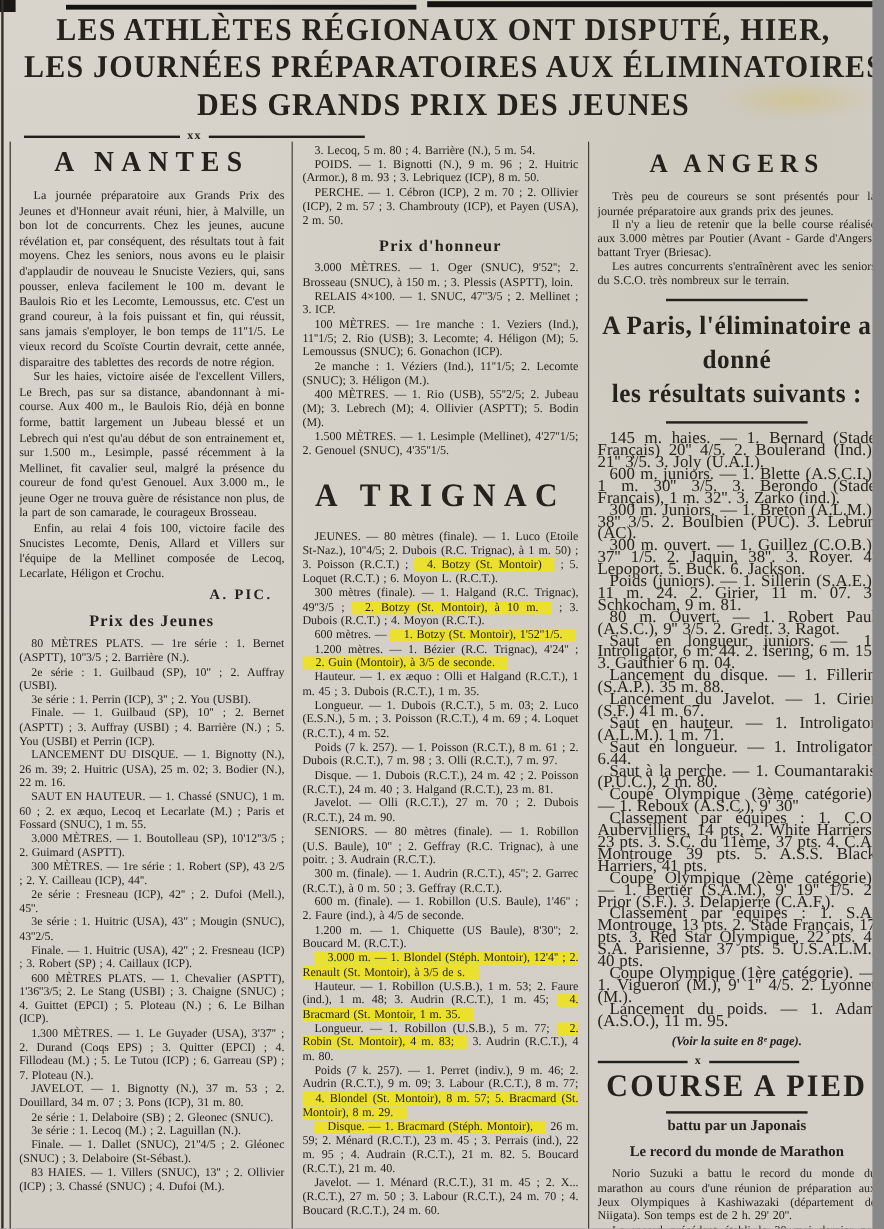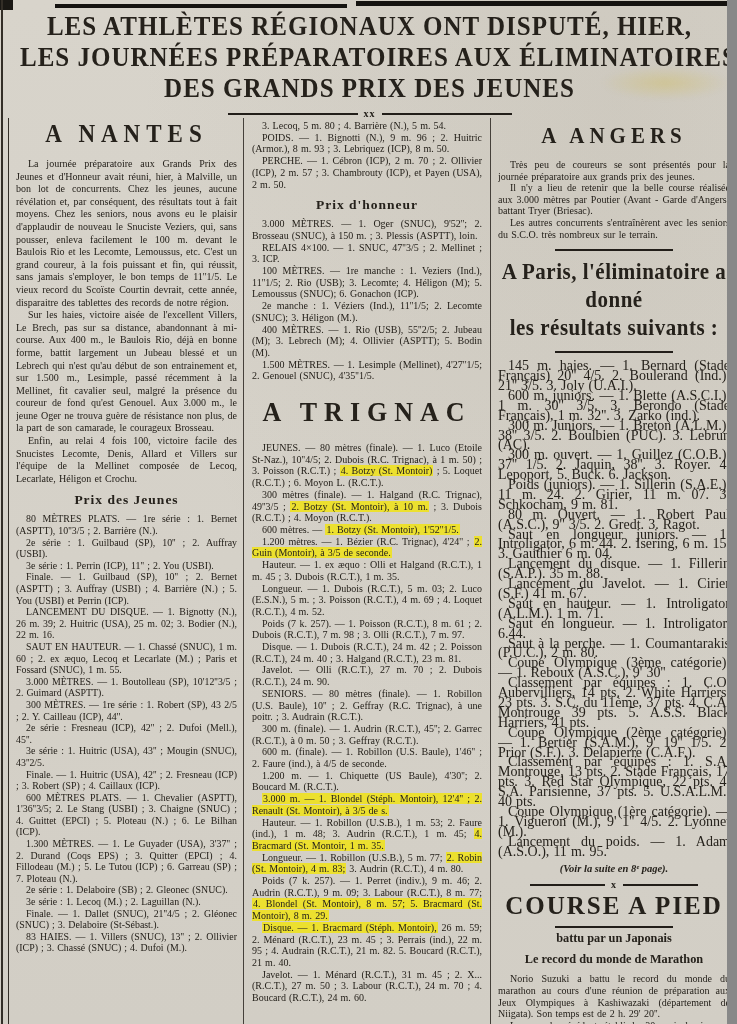--- a/index.html
+++ b/index.html
@@ -26,21 +26,21 @@
     background:radial-gradient(ellipse,rgba(208,186,74,0.35),rgba(208,186,74,0) 70%);
     filter:blur(2px);}
   .hl-sliver{position:absolute;background:var(--hl);opacity:.85;}
 
   
   .masthead{position:absolute;left:20px;right:8px;top:10px;text-align:center;}
   .masthead .hline{
     font-weight:bold;font-size:25px;line-height:31px;letter-spacing:1px;
     transform:scaleY(1.06);white-space:nowrap;
   }
-  .xx-divider{display:flex;align-items:center;justify-content:center;margin-top:5px;}
+  .xx-divider{display:flex;align-items:center;justify-content:flex-start;margin-top:5px;}
   .xx-divider .bar{height:2px;background:#221e19;width:130px;}
   .xx-divider .lbl{font-size:10px;letter-spacing:1px;padding:0 6px;font-weight:bold;}
 
   
   .col{position:absolute;top:120px;bottom:0;overflow:hidden;text-align:justify;}
   .col-left{left:16px;width:221px;}
   .col-mid{left:252px;width:230px;}
   .col-right{left:498px;width:232px;}
 
   .sec-title{text-align:center;font-weight:bold;letter-spacing:6px;
@@ -59,21 +59,21 @@
   .byline{text-align:right;font-weight:bold;letter-spacing:2px;font-size:12px;margin:3px 10px 2px 0;}
 
   .short-rule{width:118px;height:2px;background:#221e19;margin:9px auto 8px;}
   .paris-head{font-weight:bold;font-size:21px;line-height:27px;text-align:center;
     letter-spacing:.5px;transform:scaleY(1.05);margin-top:2px;}
   .course-head{font-weight:bold;font-size:25px;letter-spacing:2px;text-align:center;
     transform:scaleY(1.05);margin-top:2px;}
   .marathon-sub{font-weight:bold;font-size:12.3px;line-height:15px;text-align:center;margin:2px 0 6px;}
   .voir-note{font-style:italic;font-weight:bold;font-size:10.5px;text-align:center;margin:7px 0 2px;}
 
-  mark{background:var(--hl);color:inherit;padding:0 1px;}
+  mark{background:var(--hl);color:inherit;padding:0 11px;}
 </style>
 </head>
 <body>
 
 <div class="page">
 
   <div class="corner-blot"></div>
   <div class="topbar" style="left:55px;top:4px;width:292px;height:4px;"></div>
   <div class="topbar" style="left:356px;top:1px;width:381px;height:5px;"></div>
   <div class="edge-rule" style="left:1px;top:0;width:2px;height:1024px;"></div>
@@ -95,35 +95,37 @@
     </div>
   </div>
 
   <div class="col col-left">
     <div class="sec-title">A NANTES</div>
     <div>
         <p class="body-para">La journée préparatoire aux Grands Prix des Jeunes et d'Honneur avait réuni, hier, à Malville, un bon lot de concurrents. Chez les jeunes, aucune révélation et, par conséquent, des résultats tout à fait moyens. Chez les seniors, nous avons eu le plaisir d'applaudir de nouveau le Snuciste Veziers, qui, sans pousser, enleva facilement le 100 m. devant le Baulois Rio et les Lecomte, Lemoussus, etc. C'est un grand coureur, à la fois puissant et fin, qui réussit, sans jamais s'employer, le bon temps de 11''1/5. Le vieux record du Scoïste Courtin devrait, cette année, disparaitre des tablettes des records de notre région.</p>
         <p class="body-para">Sur les haies, victoire aisée de l'excellent Villers, Le Brech, pas sur sa distance, abandonnant à mi-course. Aux 400 m., le Baulois Rio, déjà en bonne forme, battit largement un Jubeau blessé et un Lebrech qui n'est qu'au début de son entrainement et, sur 1.500 m., Lesimple, passé récemment à la Mellinet, fit cavalier seul, malgré la présence du coureur de fond qu'est Genouel. Aux 3.000 m., le jeune Oger ne trouva guère de résistance non plus, de la part de son camarade, le courageux Brosseau.</p>
         <p class="body-para">Enfin, au relai 4 fois 100, victoire facile des Snucistes Lecomte, Denis, Allard et Villers sur l'équipe de la Mellinet composée de Lecoq, Lecarlate, Héligon et Crochu.</p>
       </div>
+    <div class="byline">A. PIC.</div>
     <div class="sub-title">Prix des Jeunes</div>
     <div>
         <p class="res">80 MÈTRES PLATS. — 1re série : 1. Bernet (ASPTT), 10''3/5 ; 2. Barrière (N.).</p>
         <p class="res">2e série : 1. Guilbaud (SP), 10'' ; 2. Auffray (USBI).</p>
-        <p class="res">3e série : 1. Perrin (ICP), 11'' ; 2. You (USBI).</p>
+        <p class="res">3e série : 1. Perrin (ICP), 3'' ; 2. You (USBI).</p>
         <p class="res">Finale. — 1. Guilbaud (SP), 10'' ; 2. Bernet (ASPTT) ; 3. Auffray (USBI) ; 4. Barrière (N.) ; 5. You (USBI) et Perrin (ICP).</p>
         <p class="res">LANCEMENT DU DISQUE. — 1. Bignotty (N.), 26 m. 39; 2. Huitric (USA), 25 m. 02; 3. Bodier (N.), 22 m. 16.</p>
         <p class="res">SAUT EN HAUTEUR. — 1. Chassé (SNUC), 1 m. 60 ; 2. ex æquo, Lecoq et Lecarlate (M.) ; Paris et Fossard (SNUC), 1 m. 55.</p>
         <p class="res">3.000 MÈTRES. — 1. Boutolleau (SP), 10'12''3/5 ; 2. Guimard (ASPTT).</p>
         <p class="res">300 MÈTRES. — 1re série : 1. Robert (SP), 43 2/5 ; 2. Y. Cailleau (ICP), 44''.</p>
         <p class="res">2e série : Fresneau (ICP), 42'' ; 2. Dufoi (Mell.), 45''.</p>
         <p class="res">3e série : 1. Huitric (USA), 43'' ; Mougin (SNUC), 43''2/5.</p>
         <p class="res">Finale. — 1. Huitric (USA), 42'' ; 2. Fresneau (ICP) ; 3. Robert (SP) ; 4. Caillaux (ICP).</p>
         <p class="res">600 MÈTRES PLATS. — 1. Chevalier (ASPTT), 1'36''3/5; 2. Le Stang (USBI) ; 3. Chaigne (SNUC) ; 4. Guittet (EPCI) ; 5. Ploteau (N.) ; 6. Le Bilhan (ICP).</p>
         <p class="res">1.300 MÈTRES. — 1. Le Guyader (USA), 3'37'' ; 2. Durand (Coqs EPS) ; 3. Quitter (EPCI) ; 4. Fillodeau (M.) ; 5. Le Tutou (ICP) ; 6. Garreau (SP) ; 7. Ploteau (N.).</p>
+        <p class="res">JAVELOT. — 1. Bignotty (N.), 37 m. 53 ; 2. Douillard, 34 m. 07 ; 3. Pons (ICP), 31 m. 80.</p>
         <p class="res">2e série : 1. Delaboire (SB) ; 2. Gleonec (SNUC).</p>
         <p class="res">3e série : 1. Lecoq (M.) ; 2. Laguillan (N.).</p>
         <p class="res">Finale. — 1. Dallet (SNUC), 21''4/5 ; 2. Gléonec (SNUC) ; 3. Delaboire (St-Sébast.).</p>
         <p class="res">83 HAIES. — 1. Villers (SNUC), 13'' ; 2. Ollivier (ICP) ; 3. Chassé (SNUC) ; 4. Dufoi (M.).</p>
       </div>
   </div>
 
   <div class="col col-mid">
     <div>
         <p class="res">3. Lecoq, 5 m. 80 ; 4. Barrière (N.), 5 m. 54.</p>
@@ -146,21 +148,21 @@
         <p class="res">600 mètres. — <mark>1. Botzy (St. Montoir), 1'52''1/5.</mark></p>
         <p class="res">1.200 mètres. — 1. Bézier (R.C. Trignac), 4'24'' ; <mark>2. Guin (Montoir), à 3/5 de seconde.</mark></p>
         <p class="res">Hauteur. — 1. ex æquo : Olli et Halgand (R.C.T.), 1 m. 45 ; 3. Dubois (R.C.T.), 1 m. 35.</p>
         <p class="res">Longueur. — 1. Dubois (R.C.T.), 5 m. 03; 2. Luco (E.S.N.), 5 m. ; 3. Poisson (R.C.T.), 4 m. 69 ; 4. Loquet (R.C.T.), 4 m. 52.</p>
         <p class="res">Poids (7 k. 257). — 1. Poisson (R.C.T.), 8 m. 61 ; 2. Dubois (R.C.T.), 7 m. 98 ; 3. Olli (R.C.T.), 7 m. 97.</p>
         <p class="res">Disque. — 1. Dubois (R.C.T.), 24 m. 42 ; 2. Poisson (R.C.T.), 24 m. 40 ; 3. Halgand (R.C.T.), 23 m. 81.</p>
         <p class="res">Javelot. — Olli (R.C.T.), 27 m. 70 ; 2. Dubois (R.C.T.), 24 m. 90.</p>
         <p class="res">SENIORS. — 80 mètres (finale). — 1. Robillon (U.S. Baule), 10'' ; 2. Geffray (R.C. Trignac), à une poitr. ; 3. Audrain (R.C.T.).</p>
         <p class="res">300 m. (finale). — 1. Audrin (R.C.T.), 45''; 2. Garrec (R.C.T.), à 0 m. 50 ; 3. Geffray (R.C.T.).</p>
         <p class="res">600 m. (finale). — 1. Robillon (U.S. Baule), 1'46'' ; 2. Faure (ind.), à 4/5 de seconde.</p>
-        <p class="res">1.200 m. — 1. Chiquette (US Baule), 4'30''; 2. Boucard M. (R.C.T.).</p>
+        <p class="res">1.200 m. — 1. Chiquette (US Baule), 8'30''; 2. Boucard M. (R.C.T.).</p>
         <p class="res"><mark>3.000 m. — 1. Blondel (Stéph. Montoir), 12'4'' ; 2. Renault (St. Montoir), à 3/5 de s.</mark></p>
         <p class="res">Hauteur. — 1. Robillon (U.S.B.), 1 m. 53; 2. Faure (ind.), 1 m. 48; 3. Audrin (R.C.T.), 1 m. 45; <mark>4. Bracmard (St. Montoir, 1 m. 35.</mark></p>
         <p class="res">Longueur. — 1. Robillon (U.S.B.), 5 m. 77; <mark>2. Robin (St. Montoir), 4 m. 83;</mark> 3. Audrin (R.C.T.), 4 m. 80.</p>
         <p class="res">Poids (7 k. 257). — 1. Perret (indiv.), 9 m. 46; 2. Audrin (R.C.T.), 9 m. 09; 3. Labour (R.C.T.), 8 m. 77; <mark>4. Blondel (St. Montoir), 8 m. 57; 5. Bracmard (St. Montoir), 8 m. 29.</mark></p>
         <p class="res"><mark>Disque. — 1. Bracmard (Stéph. Montoir),</mark> 26 m. 59; 2. Ménard (R.C.T.), 23 m. 45 ; 3. Perrais (ind.), 22 m. 95 ; 4. Audrain (R.C.T.), 21 m. 82. 5. Boucard (R.C.T.), 21 m. 40.</p>
         <p class="res">Javelot. — 1. Ménard (R.C.T.), 31 m. 45 ; 2. X... (R.C.T.), 27 m. 50 ; 3. Labour (R.C.T.), 24 m. 70 ; 4. Boucard (R.C.T.), 24 m. 60.</p>
       </div>
   </div>
 
   <div class="col col-right">

